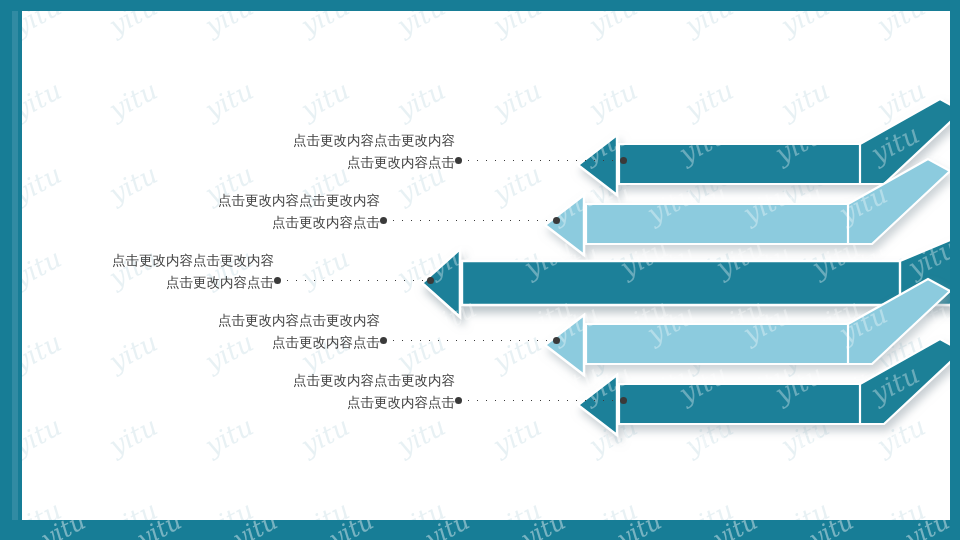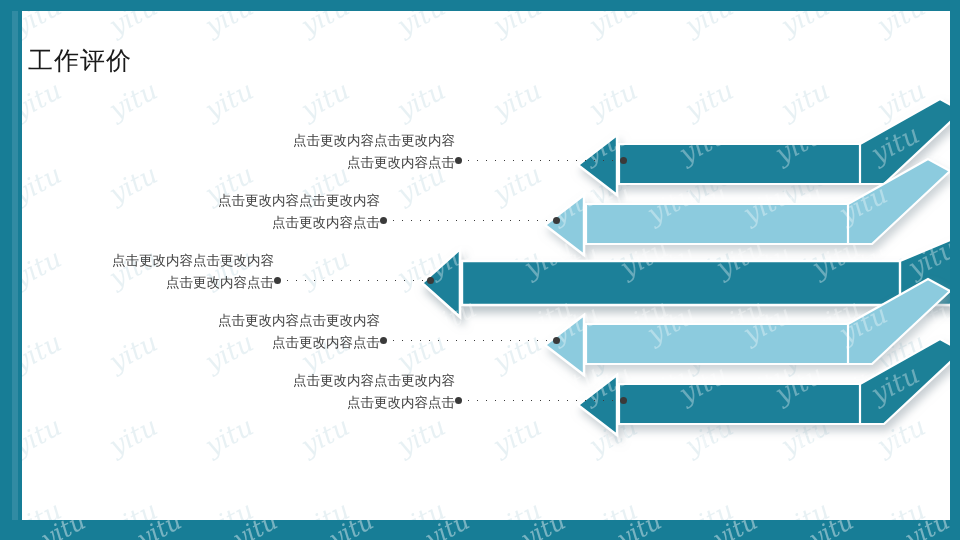--- a/index.html
+++ b/index.html
@@ -168,21 +168,20 @@
         <span class="wm" style="left: 182px; top: 494px;">yitu</span>
         <span class="wm" style="left: 278px; top: 494px;">yitu</span>
         <span class="wm" style="left: 374px; top: 494px;">yitu</span>
         <span class="wm" style="left: 470px; top: 494px;">yitu</span>
         <span class="wm" style="left: 566px; top: 494px;">yitu</span>
         <span class="wm" style="left: 662px; top: 494px;">yitu</span>
         <span class="wm" style="left: 758px; top: 494px;">yitu</span>
         <span class="wm" style="left: 854px; top: 494px;">yitu</span>
       </div>
 
-    <div id="title">工作评价</div>
 
     <div class="arrow-row" style="top:118px;">
       <svg class="arrow-svg" width="940" height="78" viewBox="0 0 940 78">
         <defs>
           <filter id="sh1" x="-20%" y="-40%" width="160%" height="200%">
             <feDropShadow dx="3" dy="6" stdDeviation="4" flood-color="#9aa6ad" flood-opacity=".55"></feDropShadow>
           </filter>
         </defs>
         <g filter="url(#sh1)">
           <polygon points="595,6 595,66 556,36" fill="#1a8099" stroke="#ffffff" stroke-width="2.4"></polygon>

